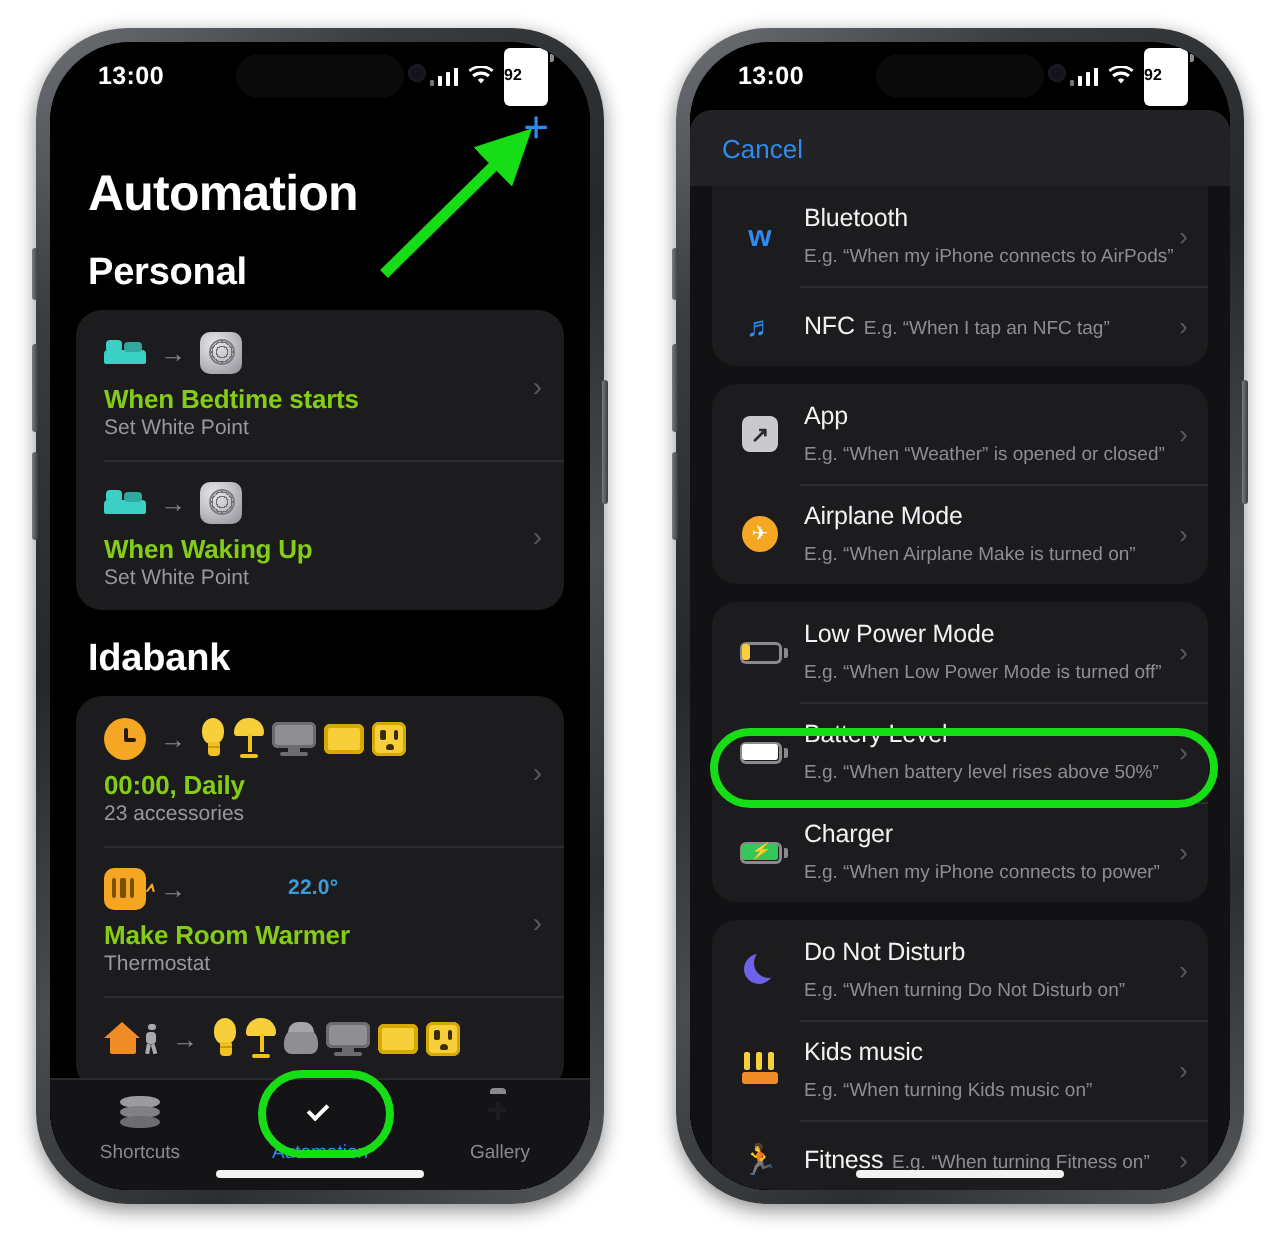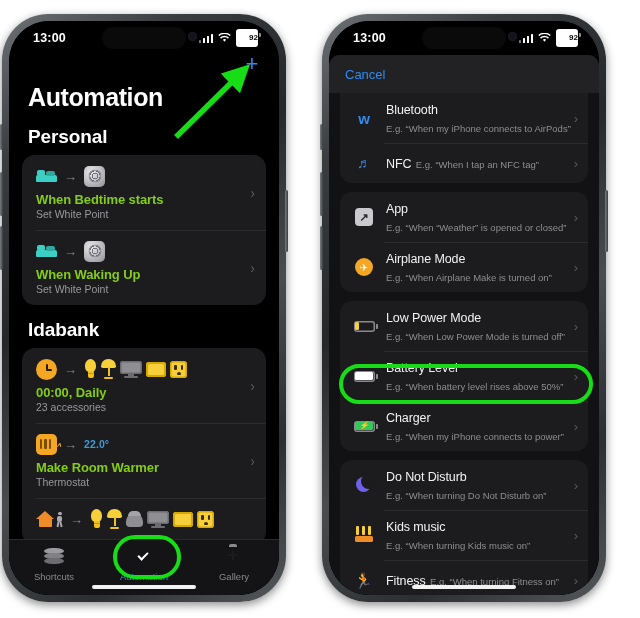--- a/index.html
+++ b/index.html
@@ -9,21 +9,21 @@
     font-family: "Liberation Sans", sans-serif;
     overflow: hidden;
     position: relative;
   }
   .stage { position: absolute; inset: 0; display: flex; }
   .phone-slot { width: 320px; height: 618px; position: relative; }
 
   
   .device {
     position: absolute;
-    left: 2px; top: 14px;
+    left: 18px; top: 14px;
     width: 284px; height: 588px;
     border-radius: 46px;
     background: linear-gradient(140deg,#6e7175 0%,#3a3d40 18%,#25282b 40%,#4a4d50 60%,#2c2f32 80%,#55585b 100%);
     padding: 7px;
     box-shadow: 0 3px 10px rgba(0,0,0,0.45);
   }
   .device-inner {
     position: relative;
     width: 100%; height: 100%;
     border-radius: 40px;
@@ -67,23 +67,23 @@
   .sb-right { display: flex; align-items: center; gap: 5px; }
   .bars { display: flex; align-items: flex-end; gap: 1.5px; height: 10px; }
   .bars i { width: 2.5px; background: #fff; border-radius: .5px; display: block; }
   .bars i:nth-child(1) { height: 3.5px; opacity: .45; }
   .bars i:nth-child(2) { height: 5.5px; }
   .bars i:nth-child(3) { height: 7.5px; }
   .bars i:nth-child(4) { height: 9.5px; }
   .wifi { width: 13px; height: 10px; position: relative; }
   .wifi svg { display: block; }
   .batt {
-    position: relative; width: 22px; height: 18px;
+    position: relative; width: 22px; height: 29px;
     border-radius: 3px; background: #fff;
-    display: flex; align-items: center; justify-content: flex-end;
+    display: flex; align-items: center; justify-content: flex-start;
   }
   .batt span { font-size: 8px; font-weight: 700; color: #000; line-height: 1; }
   .batt::after {
     content: ""; position: absolute; right: -2.5px; top: 3.5px;
     width: 1.6px; height: 4px; border-radius: 0 1px 1px 0; background: rgba(255,255,255,.55);
   }
 
   
   .app-left { position: absolute; inset: 0; display: flex; flex-direction: column; background: #000; }
   .plus-row { height: 26px; position: relative; }
@@ -111,21 +111,21 @@
     content: ""; position: absolute; left: 14px; right: 0; top: 0; height: 1px; background: #2d2d30;
   }
   .icon-strip { display: flex; align-items: center; gap: 4px; height: 22px; margin-bottom: 5px; }
   .arrow-small { color: #8a8a8e; font-size: 13px; line-height: 1; margin: 0 3px; }
   .auto-title { font-size: 13px; font-weight: 700; color: #84cc16; letter-spacing: -.1px; }
   .auto-sub { font-size: 10.5px; color: #98989d; margin-top: 1px; }
   .chev {
     position: absolute; right: 11px; top: 50%; transform: translateY(-50%);
     color: #5b5b5f; font-size: 14px; font-weight: 500;
   }
-  .temp-badge { font-size: 10.5px; font-weight: 700; color: #3e9bd6; letter-spacing: .1px; }
+  .temp-badge { font-size: 10.5px; font-weight: 700; color: #3e9bd6; letter-spacing: .1px; margin-left: 44px; }
 
   
   .ic { display: inline-block; position: relative; flex: none; }
   .ic-bed { width: 21px; height: 14px; }
   .ic-bed .bedbody { position:absolute; left:0; bottom:1px; width:21px; height:7px; background:#3ccfc4; border-radius:2px 2px 1px 1px; }
   .ic-bed .bedhead { position:absolute; left:1px; top:1px; width:8px; height:6px; background:#3ccfc4; border-radius:2px; }
   .ic-bed .bedpil  { position:absolute; left:10px; top:2px; width:9px; height:5px; background:#2fa89f; border-radius:2px; }
 
   .ic-hk { width: 21px; height: 21px; border-radius: 5px;
     background: radial-gradient(circle at 35% 30%, #e9e9ec 0%, #b9b9bf 55%, #8e8e95 100%); }

